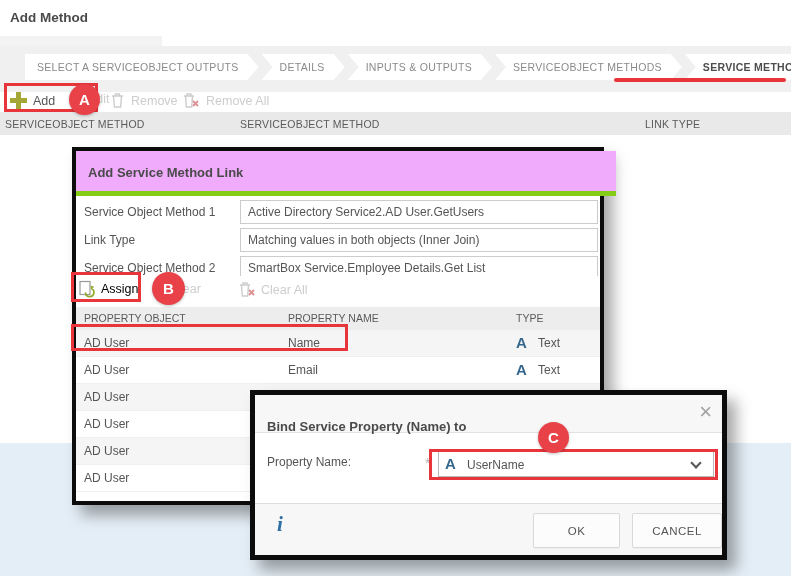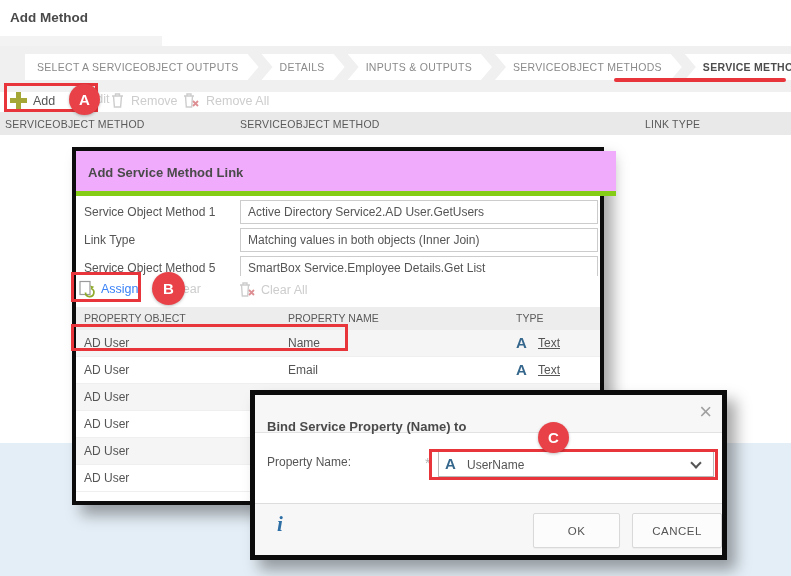--- a/index.html
+++ b/index.html
@@ -40,24 +40,24 @@
   .ld-input { position:absolute; left:164px; width:358px; height:24px; border:1px solid #ccc; background:#fff;
               font-family:inherit; font-size:12px; color:#555; padding:0 7px; }
   .ld-toolbar { position:absolute; left:0; top:125px; width:524px; height:31px; background:#fff; }
   .inner-grid-header { position:absolute; left:0; top:156px; width:524px; height:23px; background:#ededed;
                        font-size:10.5px; color:#5a5a5a; }
   .ih1 { position:absolute; left:8px; top:5px; } .ih2 { position:absolute; left:212px; top:5px; } .ih3 { position:absolute; left:440px; top:5px; }
   .ld-row { position:absolute; left:0; width:524px; height:27px; border-bottom:1px solid #efefef; font-size:12px; color:#555; cursor:pointer; }
   .ld-row.odd { background:#f5f5f5; }
   .cell-so { position:absolute; left:8px; top:6px; } .cell-prop { position:absolute; left:212px; top:6px; }
   .type-a { position:absolute; left:440px; top:4px; font-size:15px; font-weight:800; color:#35678d; }
-  .cell-type { position:absolute; left:462px; top:6px;text-decoration:underline; }
-
-  
-  .ild-item { position:absolute; display:flex; align-items:center; gap:5px; font-size:12.5px; color:#3b82f6; cursor:pointer; }
+  .cell-type { position:absolute; left:462px; top:6px; }
+
+  
+  .ild-item { position:absolute; display:flex; align-items:center; gap:5px; font-size:12.5px; color:#000000; cursor:pointer; }
   .ild-item.disabled { color:#cdcdcd; cursor:default; }
 
   
   .bind-dialog { position:absolute; left:250px; top:390px; width:477px; height:170px; background:#fff;
                  border:5px solid #0c0c0c; box-shadow:9px 10px 14px rgba(0,0,0,.35); z-index:20; }
   .bd-header { position:absolute; left:0; top:0; width:467px; height:38px; background:#f7f7f7; border-bottom:1px solid #e2e2e2; }
   .bd-title { position:absolute; left:12px; top:24px; font-size:13px; font-weight:bold; color:#4a4a4a; }
   .bd-close { position:absolute; right:10px; top:6px; font-size:22px; color:#a0a0a0; cursor:pointer; line-height:1; font-weight:300; }
   .bd-label { position:absolute; left:12px; top:60px; font-size:12px; color:#555; }
   .bd-required { position:absolute; left:170px; top:60px; font-size:14px; color:#b5b5b5; }
@@ -134,21 +134,21 @@
 
   <div class="link-dialog">
     <div class="ld-header">
       <div class="ld-title">Add Service Method Link</div>
     </div>
 
     <div class="ld-field-label" style="top:54px;">Service Object Method 1</div>
     <input class="ld-input" style="top: 49px;" readonly="" value="Active Directory Service2.AD User.GetUsers">
     <div class="ld-field-label" style="top:82px;">Link Type</div>
     <input class="ld-input" style="top: 77px;" readonly="" value="Matching values in both objects (Inner Join)">
-    <div class="ld-field-label" style="top:110px;">Service Object Method 5</div>
+    <div class="ld-field-label" style="top:110px;">Service Object Method 2</div>
     <input class="ld-input" style="top: 105px;" readonly="" value="SmartBox Service.Employee Details.Get List">
 
     <div class="ld-toolbar">
       <div class="ild-item" style="left:2px; top:4px;">
         <svg width="18" height="18" viewBox="0 0 18 18">
           <rect x="2" y="1.5" width="10" height="13" fill="#fff" stroke="#9a9a9a" stroke-width="1.2"></rect>
           <path d="M13 8.5a4.2 4.2 0 1 1-5.5 4" fill="none" stroke="#8faa2b" stroke-width="1.7"></path>
           <path d="M12.2 5.6l1.4 3.4 2.6-2.2z" fill="#8faa2b"></path>
         </svg>
         <span>Assign</span>

